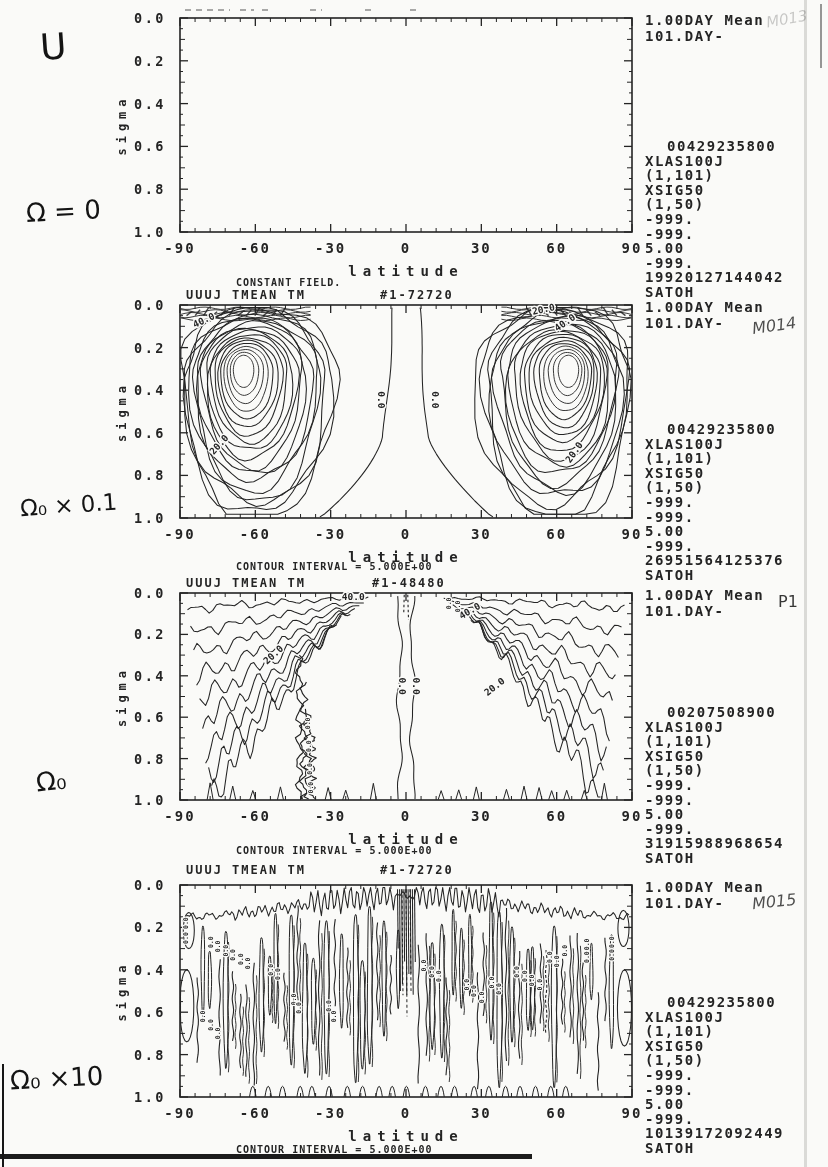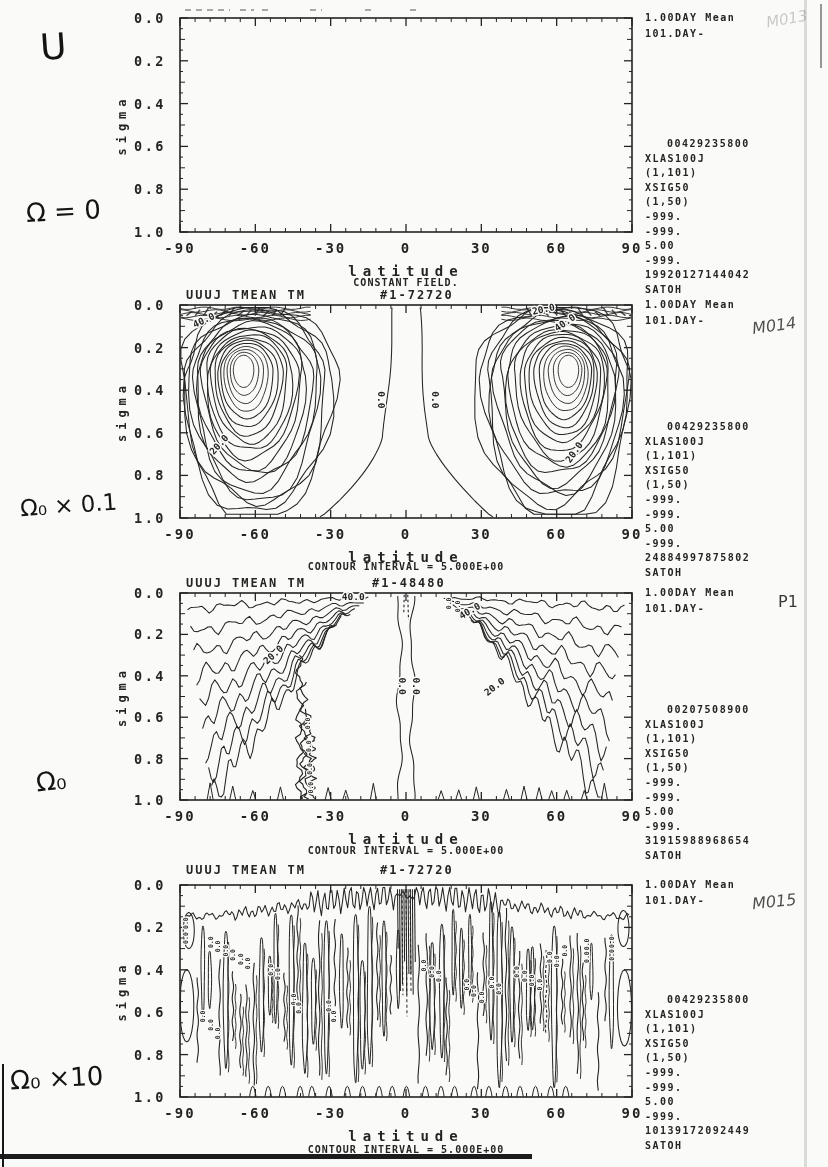--- a/index.html
+++ b/index.html
@@ -1,20 +1,20 @@
 <!DOCTYPE html>
 <html><head>
 <meta charset="utf-8">
 <style>
   html,body{margin:0;padding:0;background:#8f8f8c;}
   #page{position:relative;width:828px;height:1167px;background:#fafaf8;overflow:hidden;
         font-family:"DejaVu Sans Mono","Liberation Mono",monospace;color:#242424;}
   .hdr{position:absolute;font-weight:bold;font-size:12px;letter-spacing:2px;white-space:pre;}
-  .cap{position:absolute;left:236px;width:340px;text-align:center;font-weight:bold;font-size:10px;letter-spacing:1px;white-space:pre;}
-  .print{position:absolute;font-weight:bold;font-size:10px;letter-spacing:1.5px;white-space:pre;}
+  .cap{position:absolute;left:236px;width:340px;font-weight:bold;font-size:10px;letter-spacing:1px;white-space:pre;}
+  .print{position:absolute;font-weight:bold;font-size:14px;letter-spacing:1.5px;white-space:pre;}
   .hw{position:absolute;font-family:"DejaVu Sans","Liberation Sans",sans-serif;color:#141414;white-space:pre;}
   svg{position:absolute;overflow:visible;}
   svg text{font-family:"DejaVu Sans Mono","Liberation Mono",monospace;font-weight:bold;fill:#242424;}
 </style>
 </head>
 <body>
 
 <div id="page">
 
   <div class="hdr" style="left:186px;top:288px;">UUUJ TMEAN TM</div>
@@ -374,21 +374,21 @@
     <div class="print" style="position: absolute; left: 645px; top: 315px;">101.DAY-</div>
     <div class="print" style="position: absolute; left: 667px; top: 421px;">00429235800</div>
     <div class="print" style="position: absolute; left: 645px; top: 435.6px;">XLAS100J</div>
     <div class="print" style="position: absolute; left: 645px; top: 450.2px;">(1,101)</div>
     <div class="print" style="position: absolute; left: 645px; top: 464.8px;">XSIG50</div>
     <div class="print" style="position: absolute; left: 645px; top: 479.4px;">(1,50)</div>
     <div class="print" style="position: absolute; left: 645px; top: 494px;">-999.</div>
     <div class="print" style="position: absolute; left: 645px; top: 508.6px;">-999.</div>
     <div class="print" style="position: absolute; left: 645px; top: 523.2px;">5.00</div>
     <div class="print" style="position: absolute; left: 645px; top: 537.8px;">-999.</div>
-    <div class="print" style="position: absolute; left: 645px; top: 552.4px;">24884997875802</div>
+    <div class="print" style="position: absolute; left: 645px; top: 552.4px;">26951564125376</div>
     <div class="print" style="position: absolute; left: 645px; top: 567px;">SATOH</div>
     <svg width="540" height="281" style="left:110px;top:583px">
       <rect x="70" y="10" width="452" height="207" fill="none" stroke="#242424" stroke-width="1.6"></rect>
       <line x1="70" y1="10" x2="70" y2="18" stroke="#242424" stroke-width="1.3"></line>
       <line x1="70" y1="217" x2="70" y2="209" stroke="#242424" stroke-width="1.3"></line>
       <text x="70" y="238" text-anchor="middle" font-size="14" letter-spacing="2">-90</text>
       <line x1="145.33333333333331" y1="10" x2="145.33333333333331" y2="18" stroke="#242424" stroke-width="1.3"></line>
       <line x1="145.33333333333331" y1="217" x2="145.33333333333331" y2="209" stroke="#242424" stroke-width="1.3"></line>
       <text x="145.33333333333331" y="238" text-anchor="middle" font-size="14" letter-spacing="2">-60</text>
       <line x1="220.66666666666666" y1="10" x2="220.66666666666666" y2="18" stroke="#242424" stroke-width="1.3"></line>

